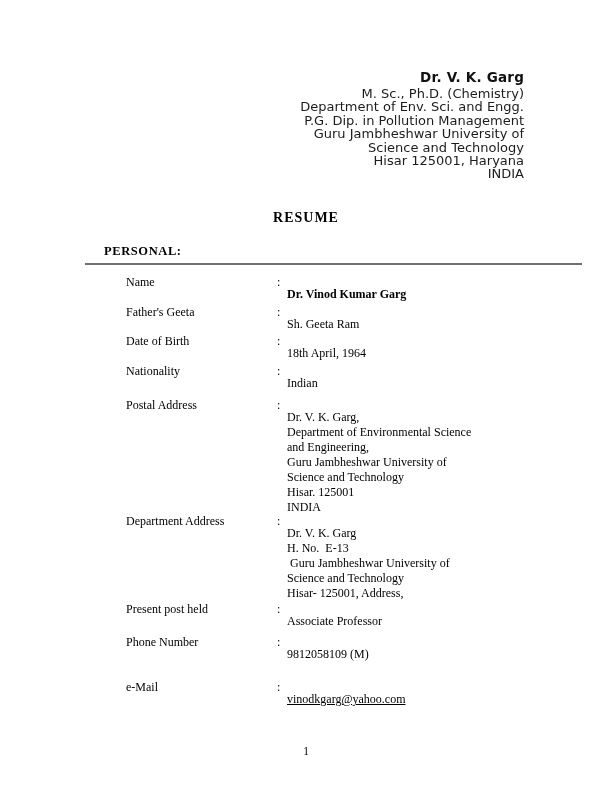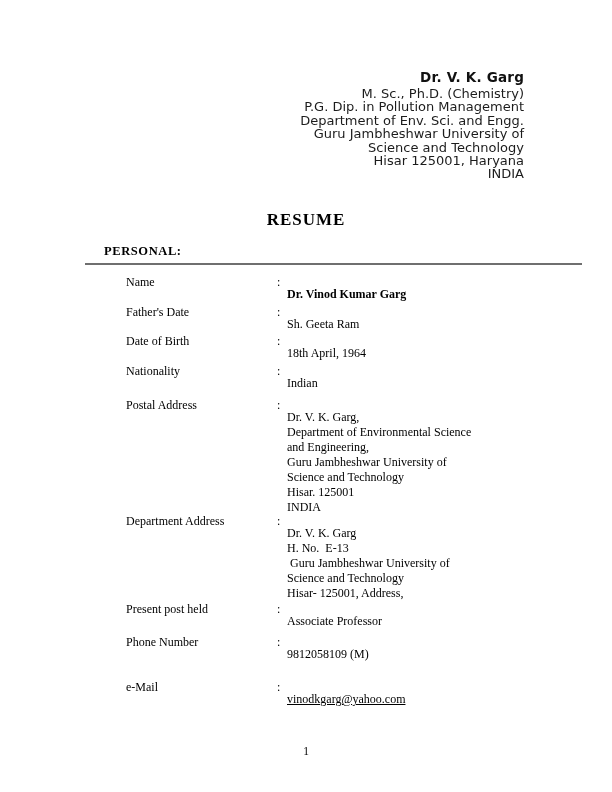--- a/index.html
+++ b/index.html
@@ -37,21 +37,21 @@
     white-space: pre;
   }
 
   
   .doc-title {
     position: absolute;
     top: 210px;
     left: 0;
     width: 100%;
     text-align: center;
-    font-size: 17px;
+    font-size: 14px;
     font-weight: bold;
     letter-spacing: 1px;
   }
 
   
   .section-heading {
     position: absolute;
     top: 244px;
     left: 104px;
     font-size: 12.5px;
@@ -110,43 +110,43 @@
   }
 </style>
 </head>
 <body>
 
 <div class="page">
 
   <div class="header-block">
     <div class="header-name">Dr. V. K. Garg</div>
     <div class="header-line">M. Sc., Ph.D. (Chemistry)</div>
+    <div class="header-line">Department of Env. Sci. and Engg.</div>
     <div class="header-line">P.G. Dip. in Pollution Management</div>
-    <div class="header-line">Department of Env. Sci. and Engg.</div>
     <div class="header-line">Guru Jambheshwar University of</div>
     <div class="header-line">Science and Technology</div>
     <div class="header-line">Hisar 125001, Haryana</div>
     <div class="header-line">INDIA</div>
   </div>
 
   <div class="doc-title">RESUME</div>
 
   <div class="section-heading">PERSONAL:</div>
   <div class="section-rule" style="background: rgb(111, 111, 111);"></div>
 
   <div class="row" style="top:275px">
     <div class="label">Name</div>
     <div class="colon">:</div>
     <div class="value">
       <div class="vline bold">Dr. Vinod Kumar Garg</div>
     </div>
   </div>
 
   <div class="row" style="top:305px">
-    <div class="label">Father's Date</div>
+    <div class="label">Father's Geeta</div>
     <div class="colon">:</div>
     <div class="value">
       <div class="vline">Sh. Geeta Ram</div>
     </div>
   </div>
 
   <div class="row" style="top:334px">
     <div class="label">Date of Birth</div>
     <div class="colon">:</div>
     <div class="value">

